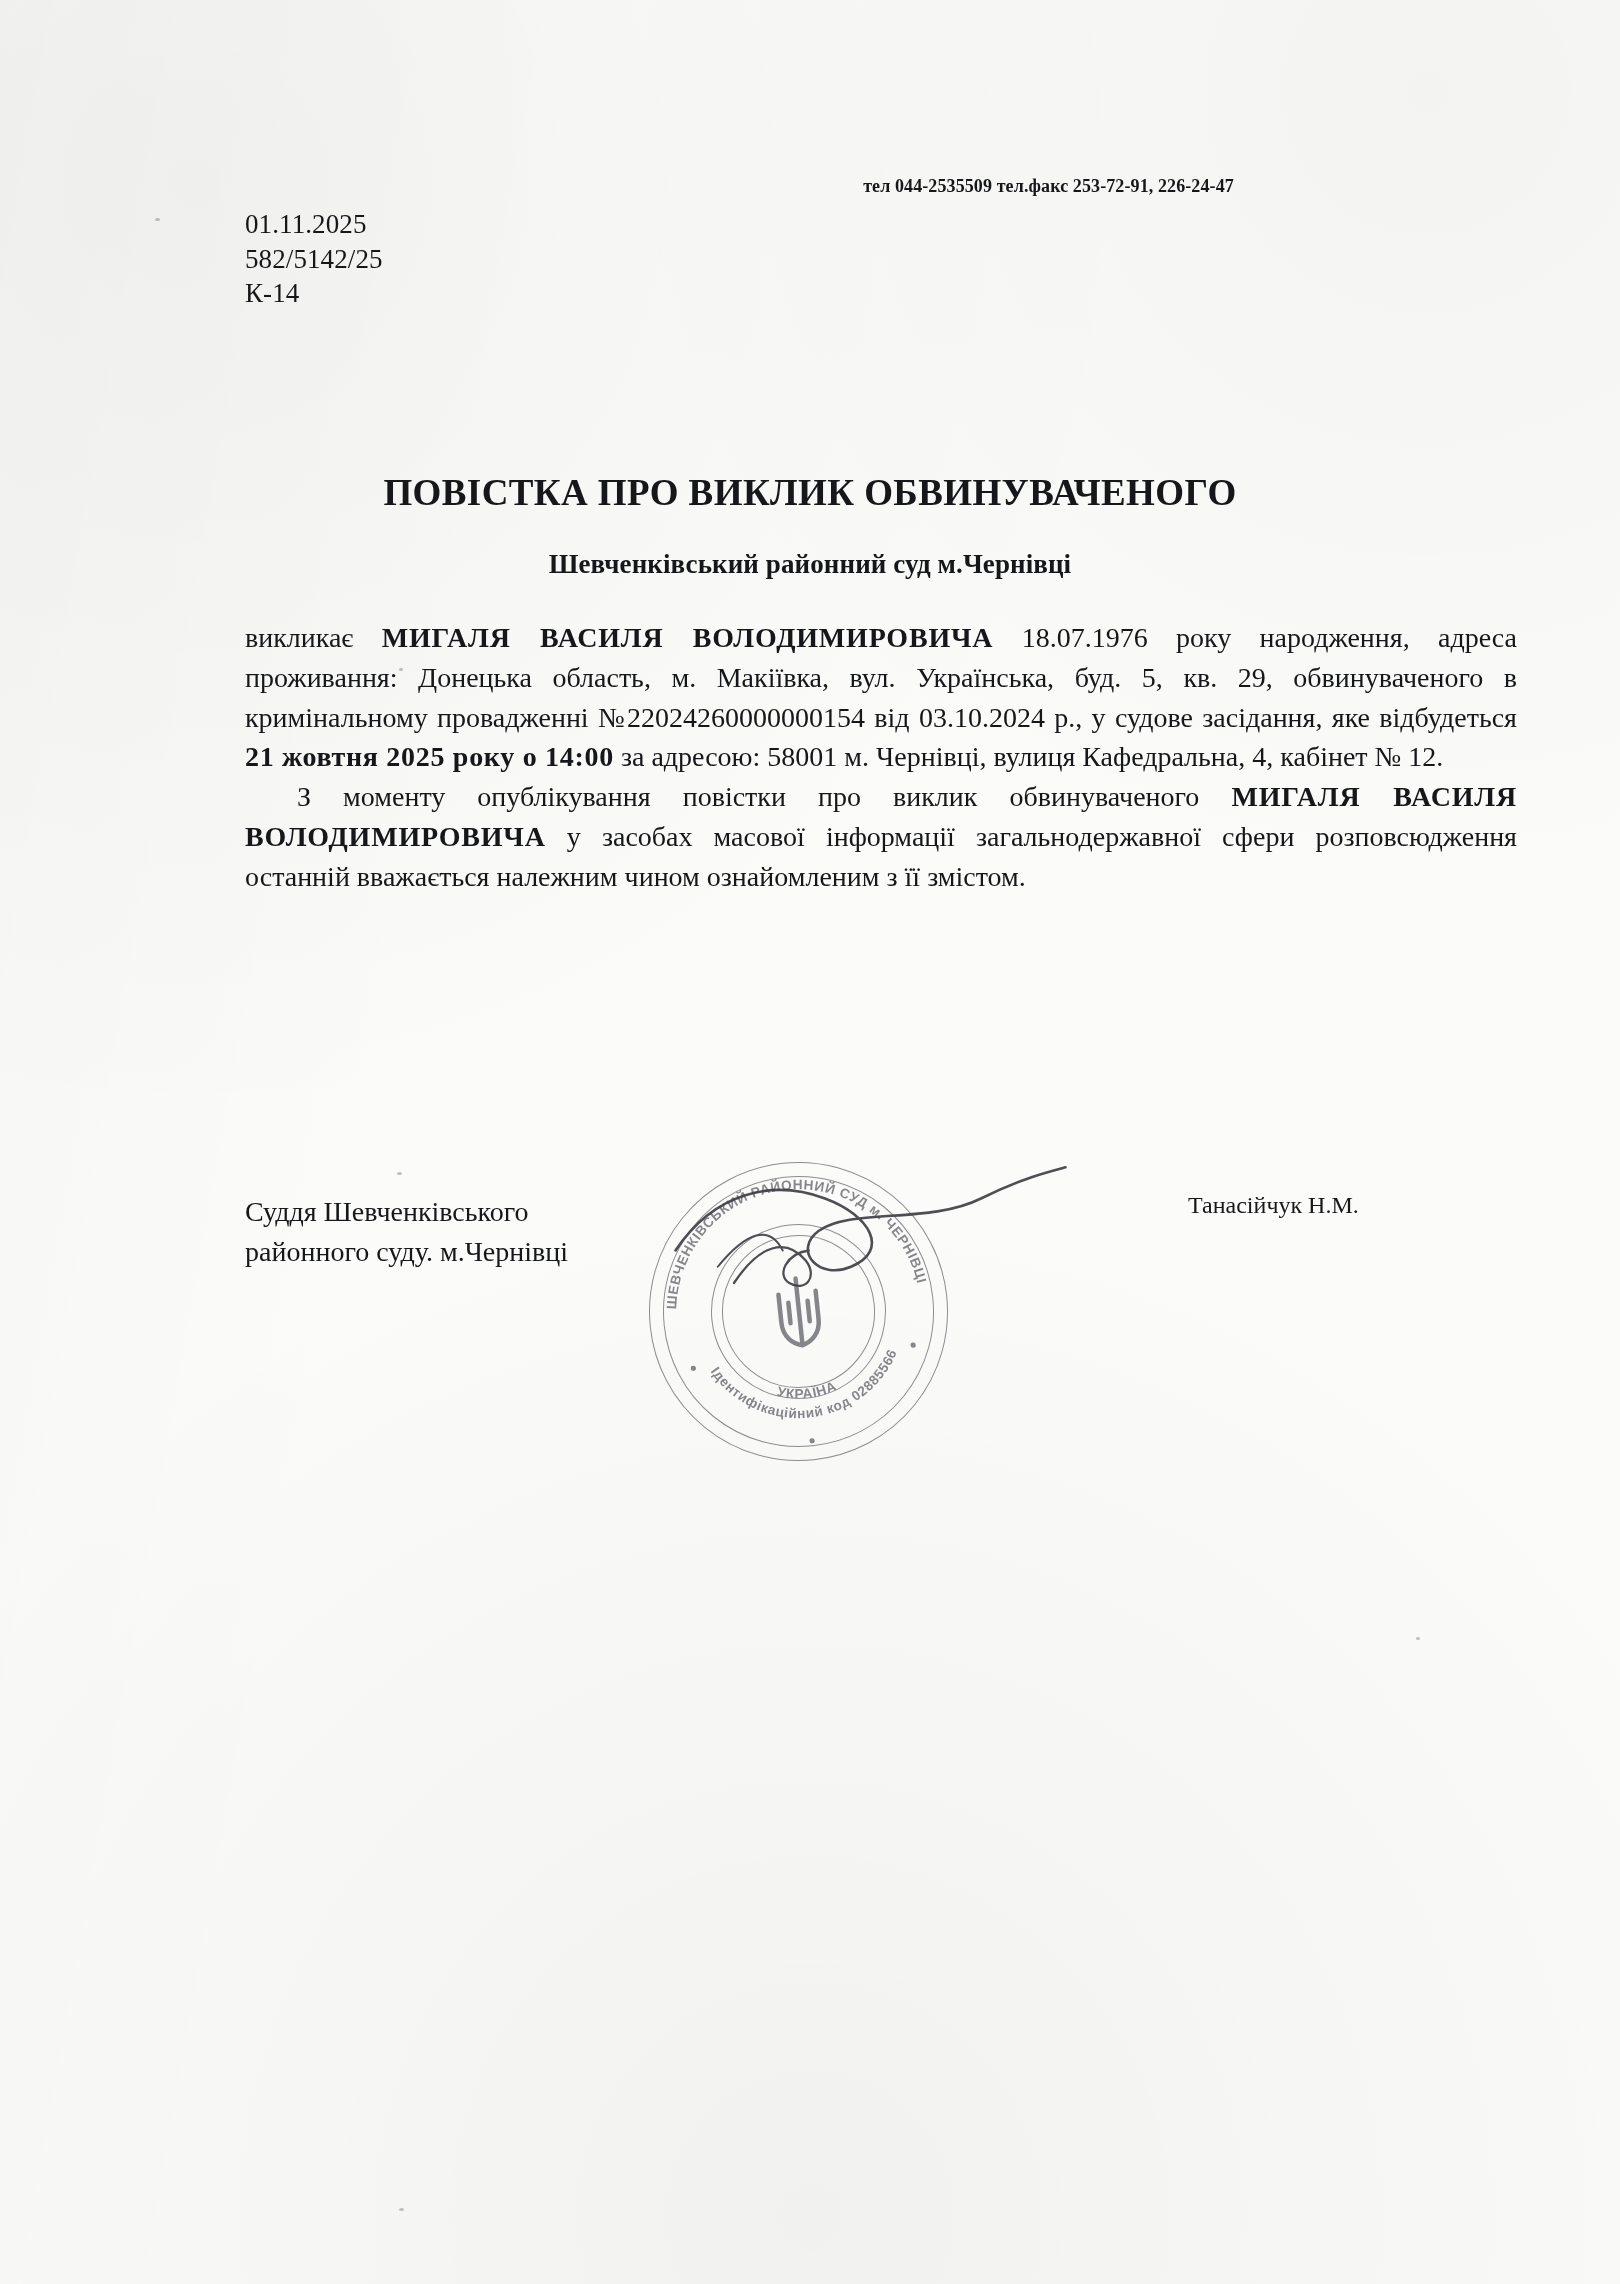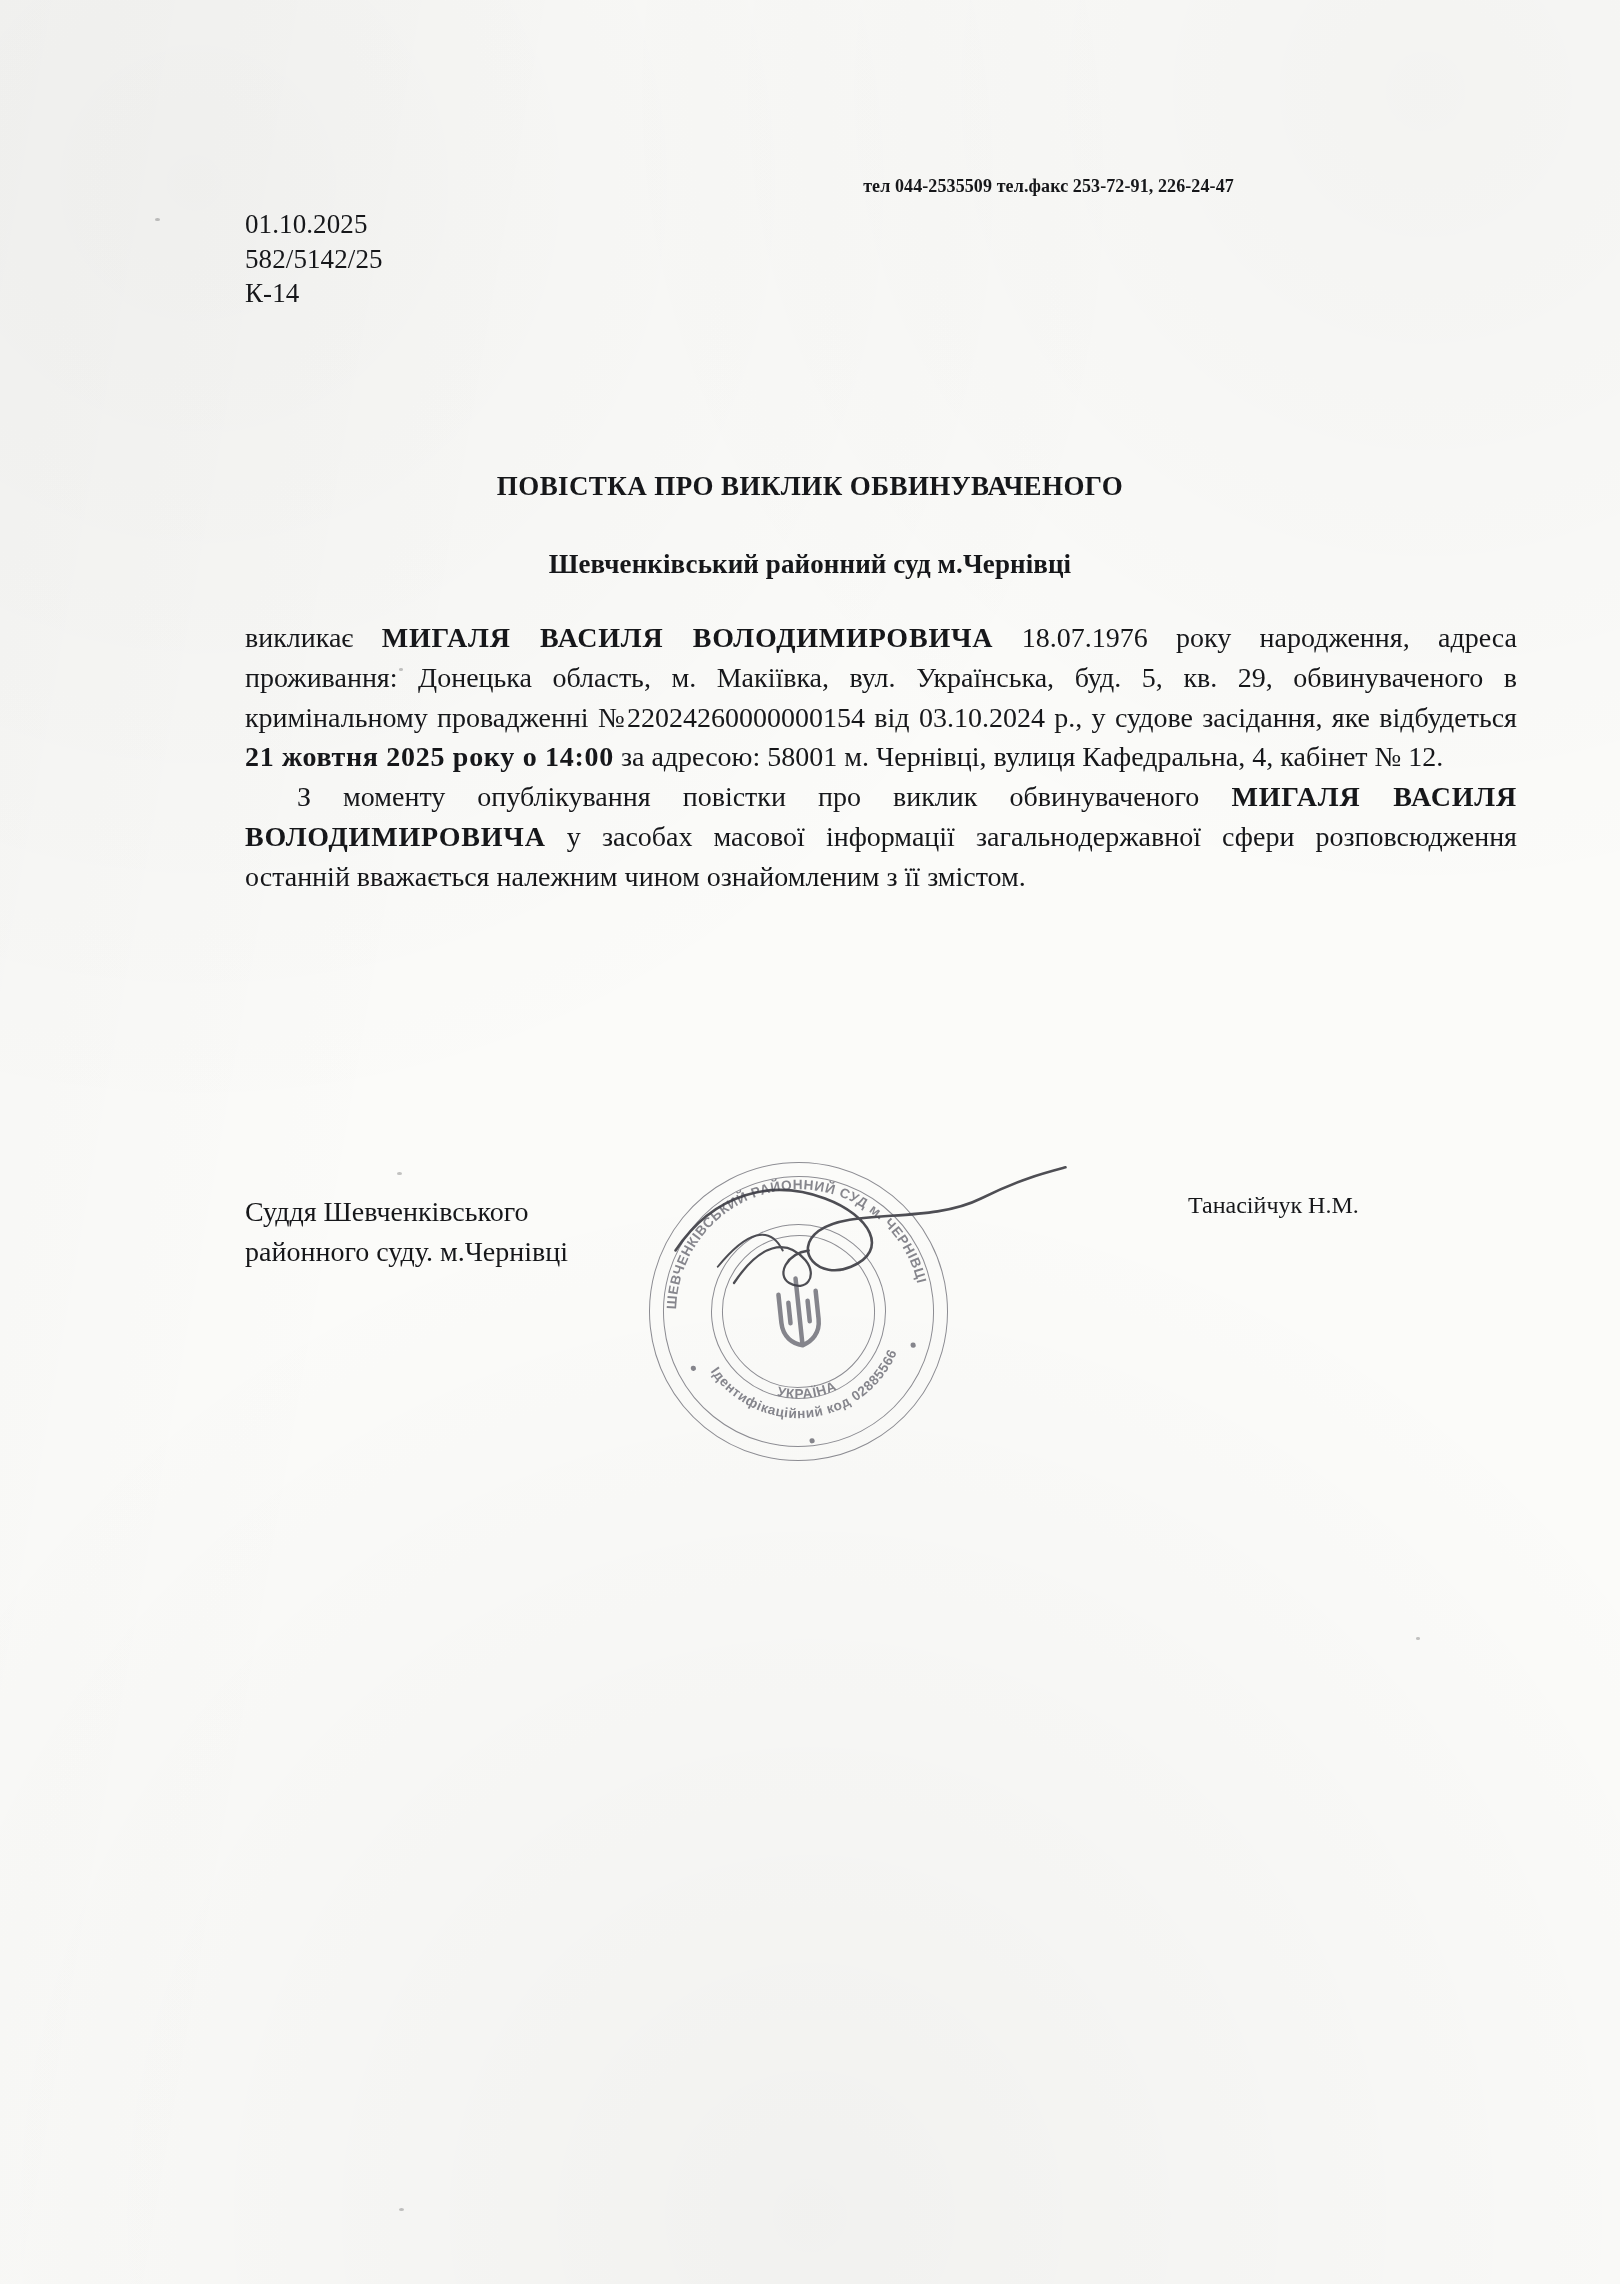--- a/index.html
+++ b/index.html
@@ -61,21 +61,21 @@
     letter-spacing: 0.1px;
   }
 
   
   .doc-title {
     position: absolute;
     left: 0;
     top: 471px;
     width: 1620px;
     text-align: center;
-    font-size: 27px;
+    font-size: 37px;
     font-weight: bold;
     letter-spacing: 0.4px;
   }
   .court-title {
     position: absolute;
     left: 0;
     top: 549px;
     width: 1620px;
     text-align: center;
     font-size: 27px;
@@ -172,21 +172,21 @@
 <div class="page">
   <div class="paper-shade"></div>
 
   <div class="speck" style="left:155px;top:218px;width:4.5px;height:3.2px;"></div>
   <div class="speck" style="left:399px;top:668px;width:3.9px;height:2.6px;"></div>
   <div class="speck" style="left:397px;top:1172px;width:4.5px;height:3.2px;"></div>
   <div class="speck" style="left:399px;top:2208px;width:5.2px;height:3.2px;"></div>
   <div class="speck" style="left:1416px;top:1637px;width:3.9px;height:2.6px;"></div>
 
   <div class="hdr-left">
-    <div>01.10.2025</div>
+    <div>01.11.2025</div>
     <div>582/5142/25</div>
     <div>К-14</div>
   </div>
 
   <div class="hdr-right">
     <div class="line2">тел 044-2535509 тел.факс 253-72-91, 226-24-47</div>
   </div>
 
   <div class="doc-title">ПОВІСТКА ПРО ВИКЛИК ОБВИНУВАЧЕНОГО</div>
   <div class="court-title">Шевченківський районний суд м.Чернівці</div>

